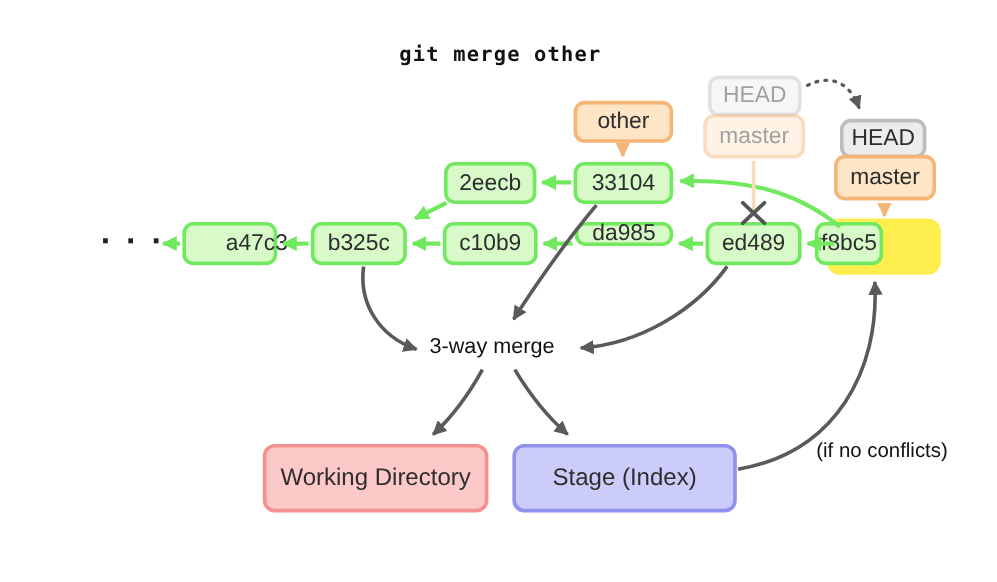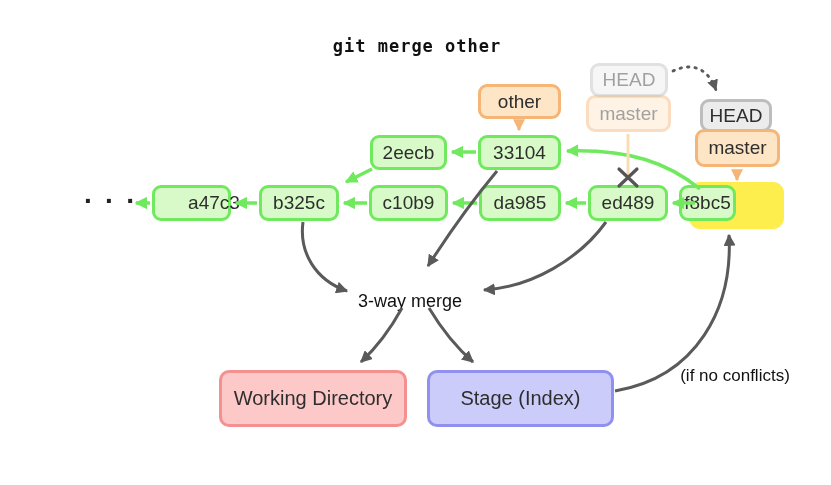--- a/index.html
+++ b/index.html
@@ -44,21 +44,21 @@
 
   <div class="abs node commit" style="left:152px;top:185px;width:79px;height:36px;padding-left:45px;">
     <span>a47c3</span>
   </div>
   <div class="abs node commit" style="left:259px;top:185px;width:80px;height:36px;">
     <span>b325c</span>
   </div>
   <div class="abs node commit" style="left:369px;top:185px;width:79px;height:36px;">
     <span>c10b9</span>
   </div>
-  <div class="abs node commit" style="left:479px;top:185px;width:82px;height:36px;">
+  <div class="abs node commit" style="left:479px;top:185px;width:82px;height:20px;">
     <span>da985</span>
   </div>
   <div class="abs node commit" style="left:588px;top:185px;width:80px;height:36px;">
     <span>ed489</span>
   </div>
   <div class="abs node commit" style="left:679px;top:185px;width:57px;height:36px;">
     <span>f8bc5</span>
   </div>
 
   <div class="abs node commit" style="left:370px;top:135px;width:77px;height:35px;">
@@ -79,21 +79,21 @@
     <span>master</span>
   </div>
 
   <div class="abs node ref-gray" style="left:700px;top:99px;width:72px;height:33px;">
     <span>HEAD</span>
   </div>
   <div class="abs node ref-orange" style="left:695px;top:129px;width:85px;height:38px;">
     <span>master</span>
   </div>
 
-  <div class="abs plain-label" style="left:340px;top:291px;width:140px;">3-way merge</div>
+  <div class="abs plain-label" style="left:340px;top:278px;width:140px;">3-way merge</div>
   <div class="abs plain-label" style="left:655px;top:366px;width:160px;font-size:17px;">(if no conflicts)</div>
 
   <div class="abs target wd" style="left:219px;top:370px;width:188px;height:57px;">
     <span>Working Directory</span>
   </div>
   <div class="abs target stage-box" style="left:427px;top:370px;width:187px;height:57px;">
     <span>Stage (Index)</span>
   </div>
 
   <svg class="wires" width="831" height="485" viewBox="0 0 831 485">

